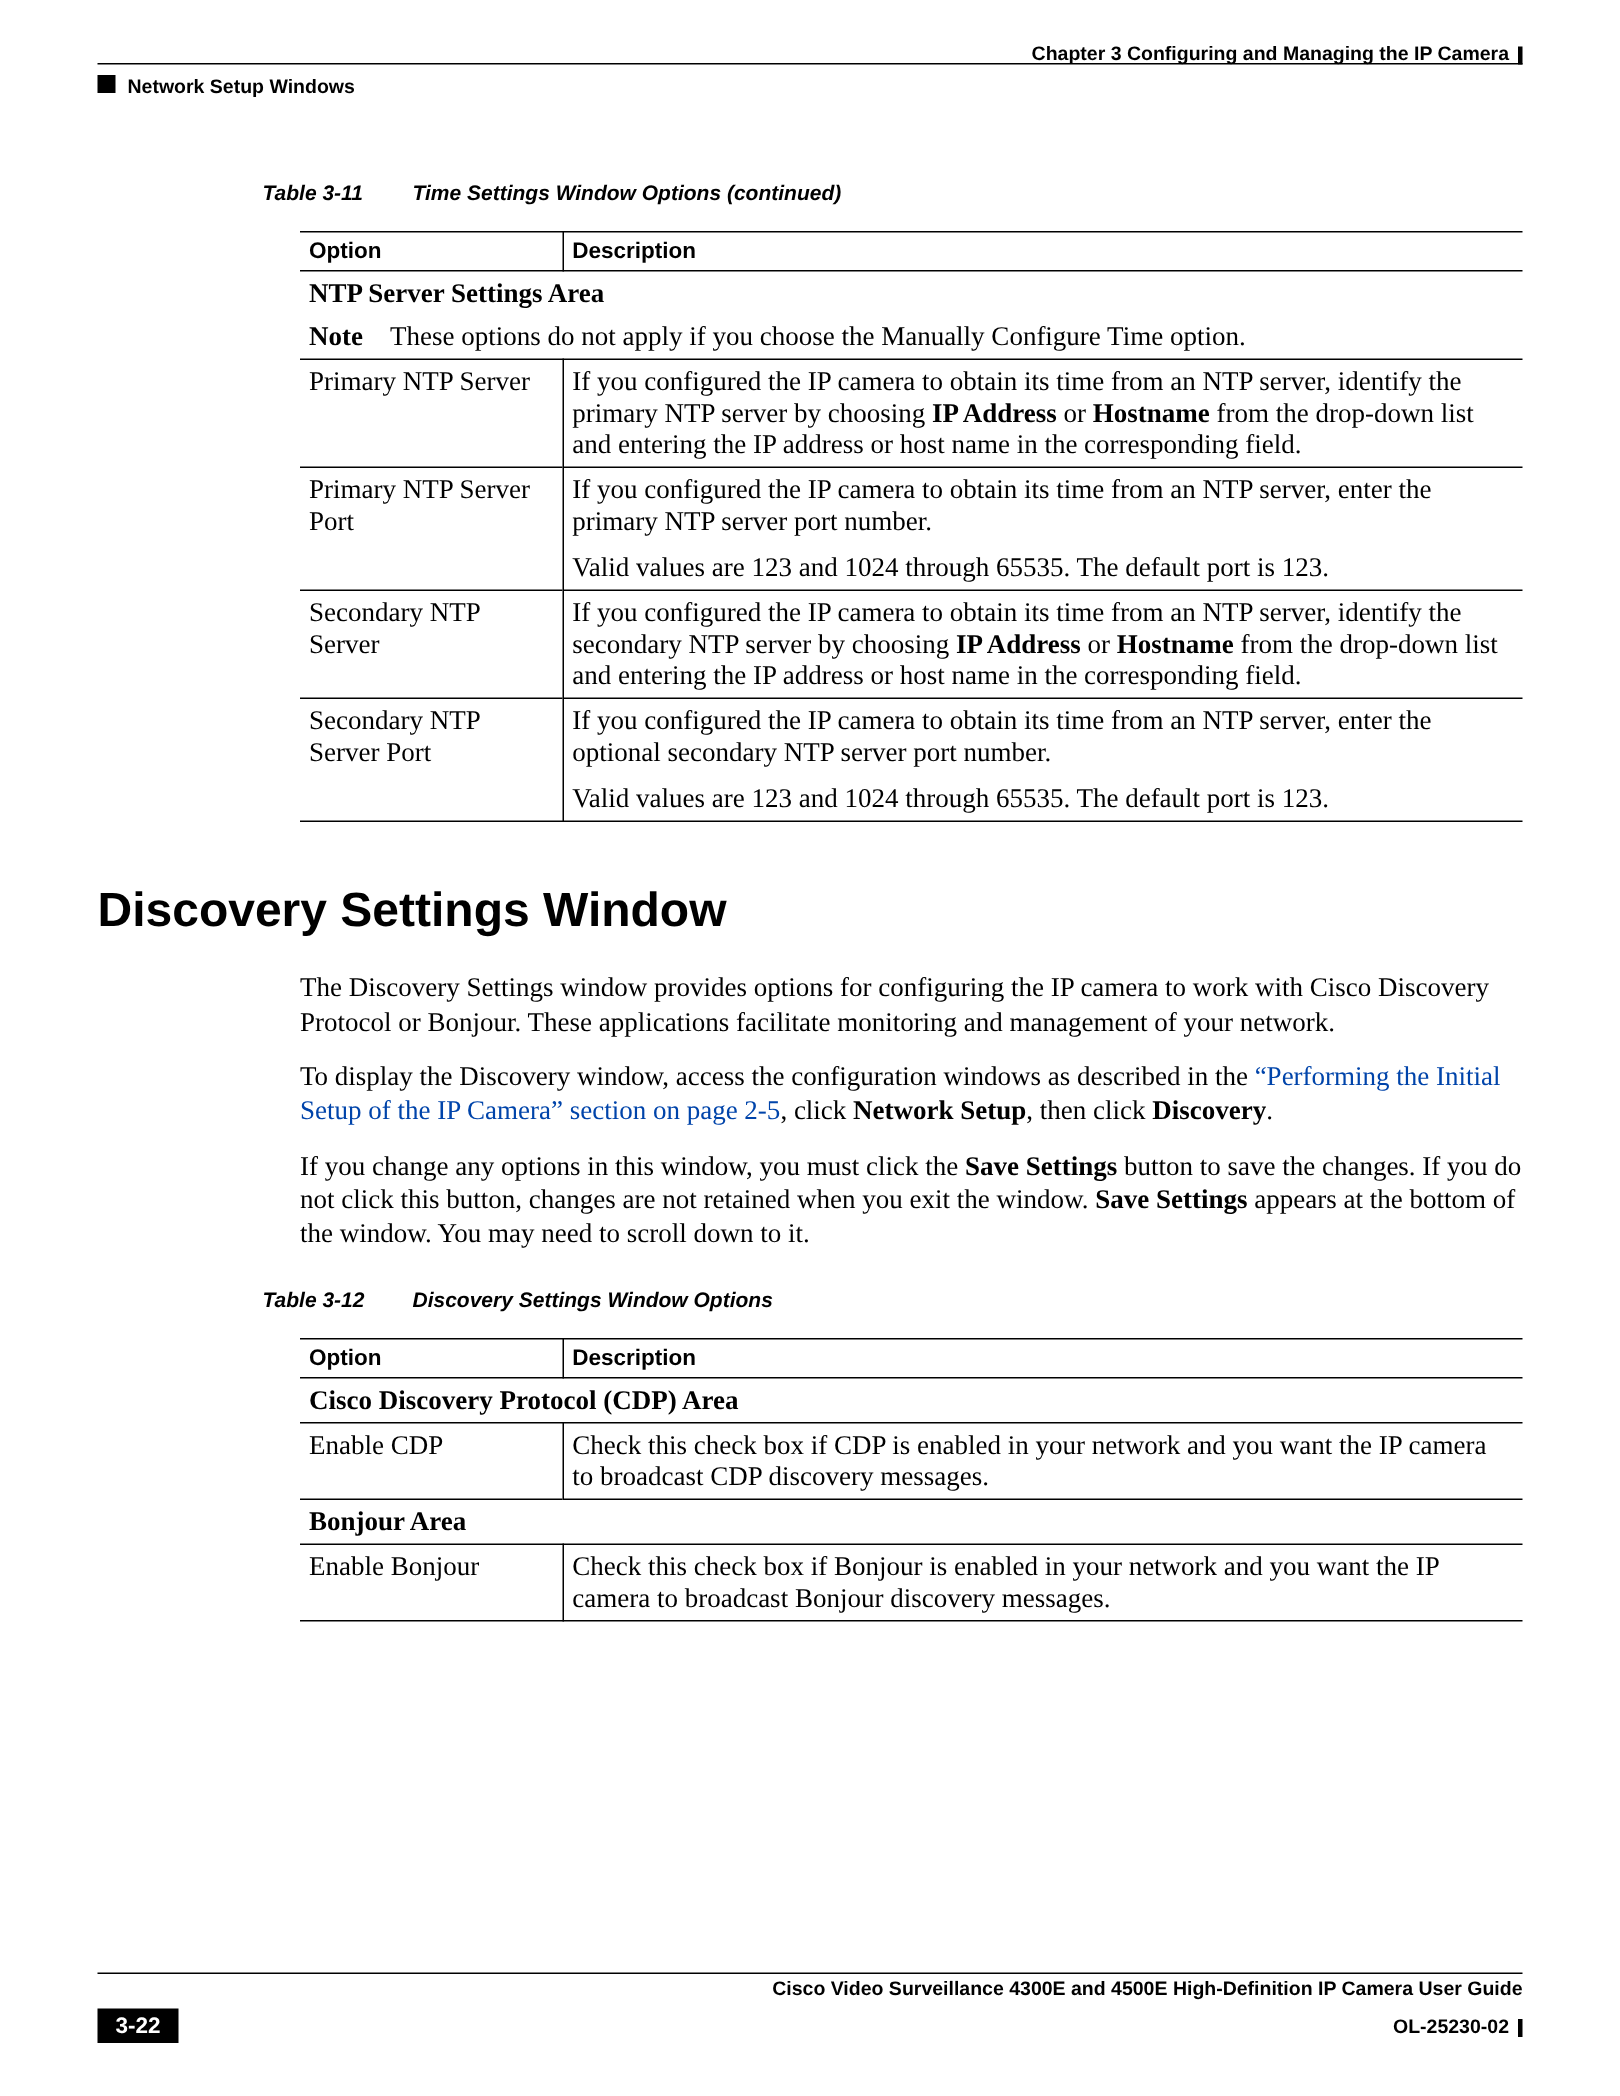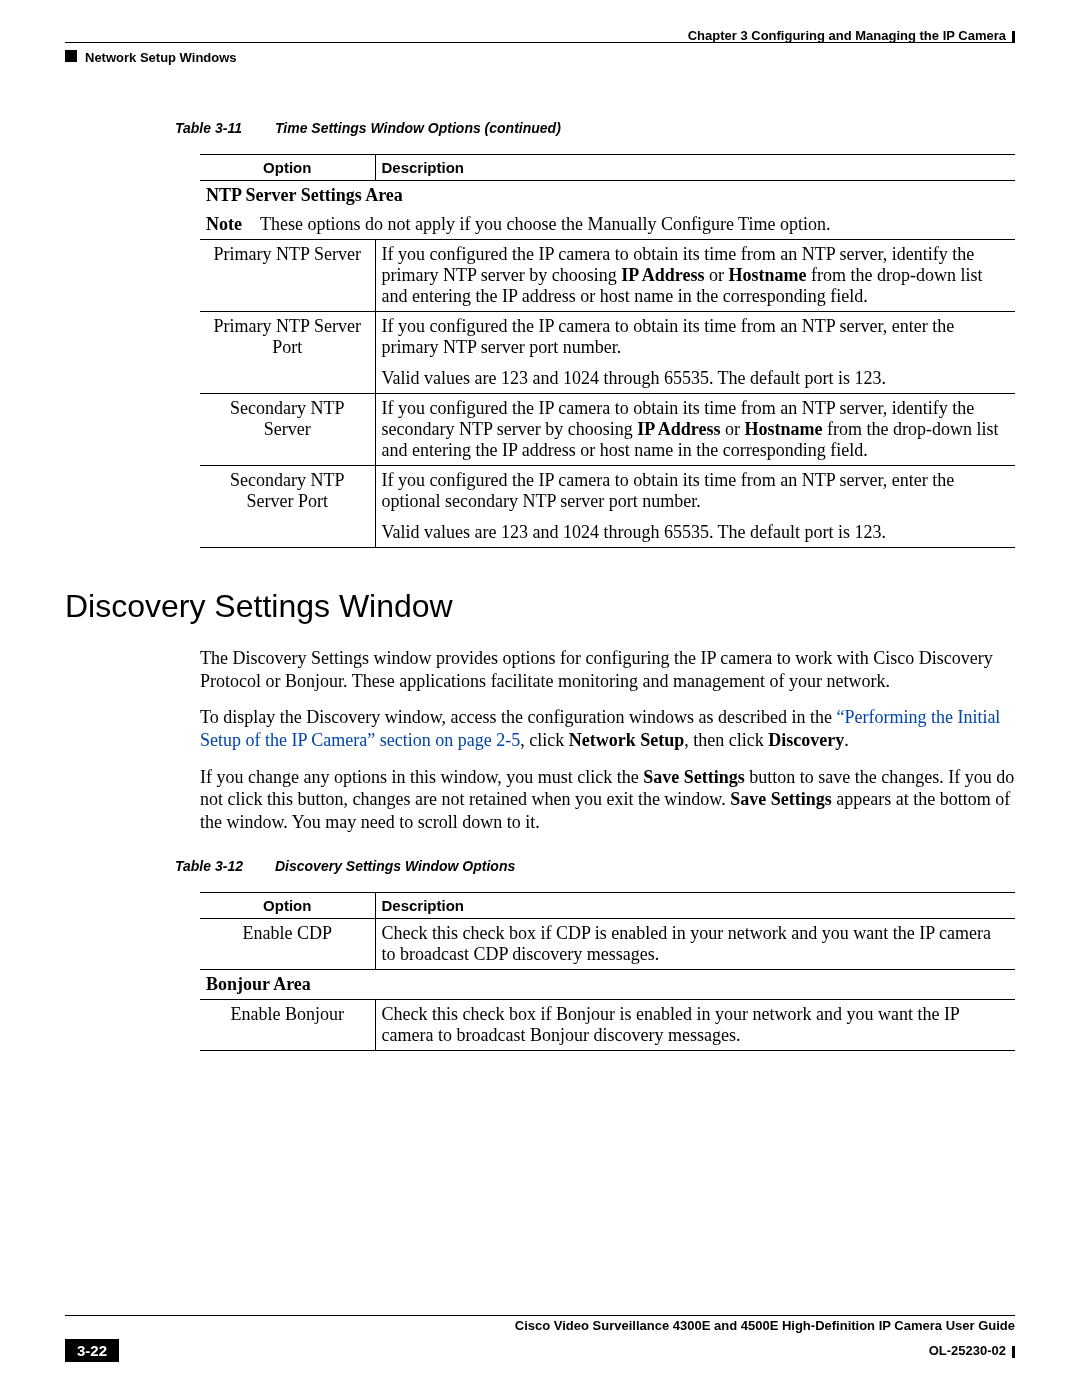--- a/index.html
+++ b/index.html
@@ -78,29 +78,29 @@
     padding: 4px 6px;
     font-size: 18px;
   }
   table.opt th {
     font-family: Arial, Helvetica, sans-serif;
     font-size: 15px;
     font-weight: bold;
     border-top: 1.5px solid #000;
     border-bottom: 1.5px solid #000;
   }
-  table.opt .col1 { width: 175px; border-right: 1px solid #000; text-align: center; }
+  table.opt .col1 { width: 175px; border-right: 1px solid #000; }
   table.opt tr.divrow td { border-top: 1px solid #000; }
   table.opt tr.lastrow td { border-bottom: 1.5px solid #000; }
   table.opt td.subhead { font-weight: bold; }
   table.opt td.span2 { border-right: none; }
   .section-heading {
     font-family: Arial, Helvetica, sans-serif;
     font-size: 32px;
-    font-weight: normal;
+    font-weight: bold;
     margin-top: 40px;
     margin-bottom: 22px;
   }
   .body-para {
     margin-left: 135px;
     margin-bottom: 14px;
     line-height: 1.26;
   }
   .link { color: #0044aa; }
   .footer {
@@ -223,20 +223,23 @@
 
   <div class="table-caption" style="margin-top:24px">
     <span class="tnum">Table 3-12</span><span>Discovery Settings Window Options</span>
   </div>
 
   <table class="opt">
     <tbody>
         <tr>
       <th class="col1">Option</th>
       <th>Description</th>
+    </tr>
+    <tr>
+      <td class="subhead span2" colspan="2">Cisco Discovery Protocol (CDP) Area</td>
     </tr>
     <tr class="divrow">
       <td class="col1">Enable CDP</td>
       <td>Check this check box if CDP is enabled in your network and you want the IP camera to broadcast CDP discovery messages.</td>
     </tr>
     <tr class="divrow">
       <td class="subhead span2" colspan="2">Bonjour Area</td>
     </tr>
     <tr class="divrow lastrow">
       <td class="col1">Enable Bonjour</td>

